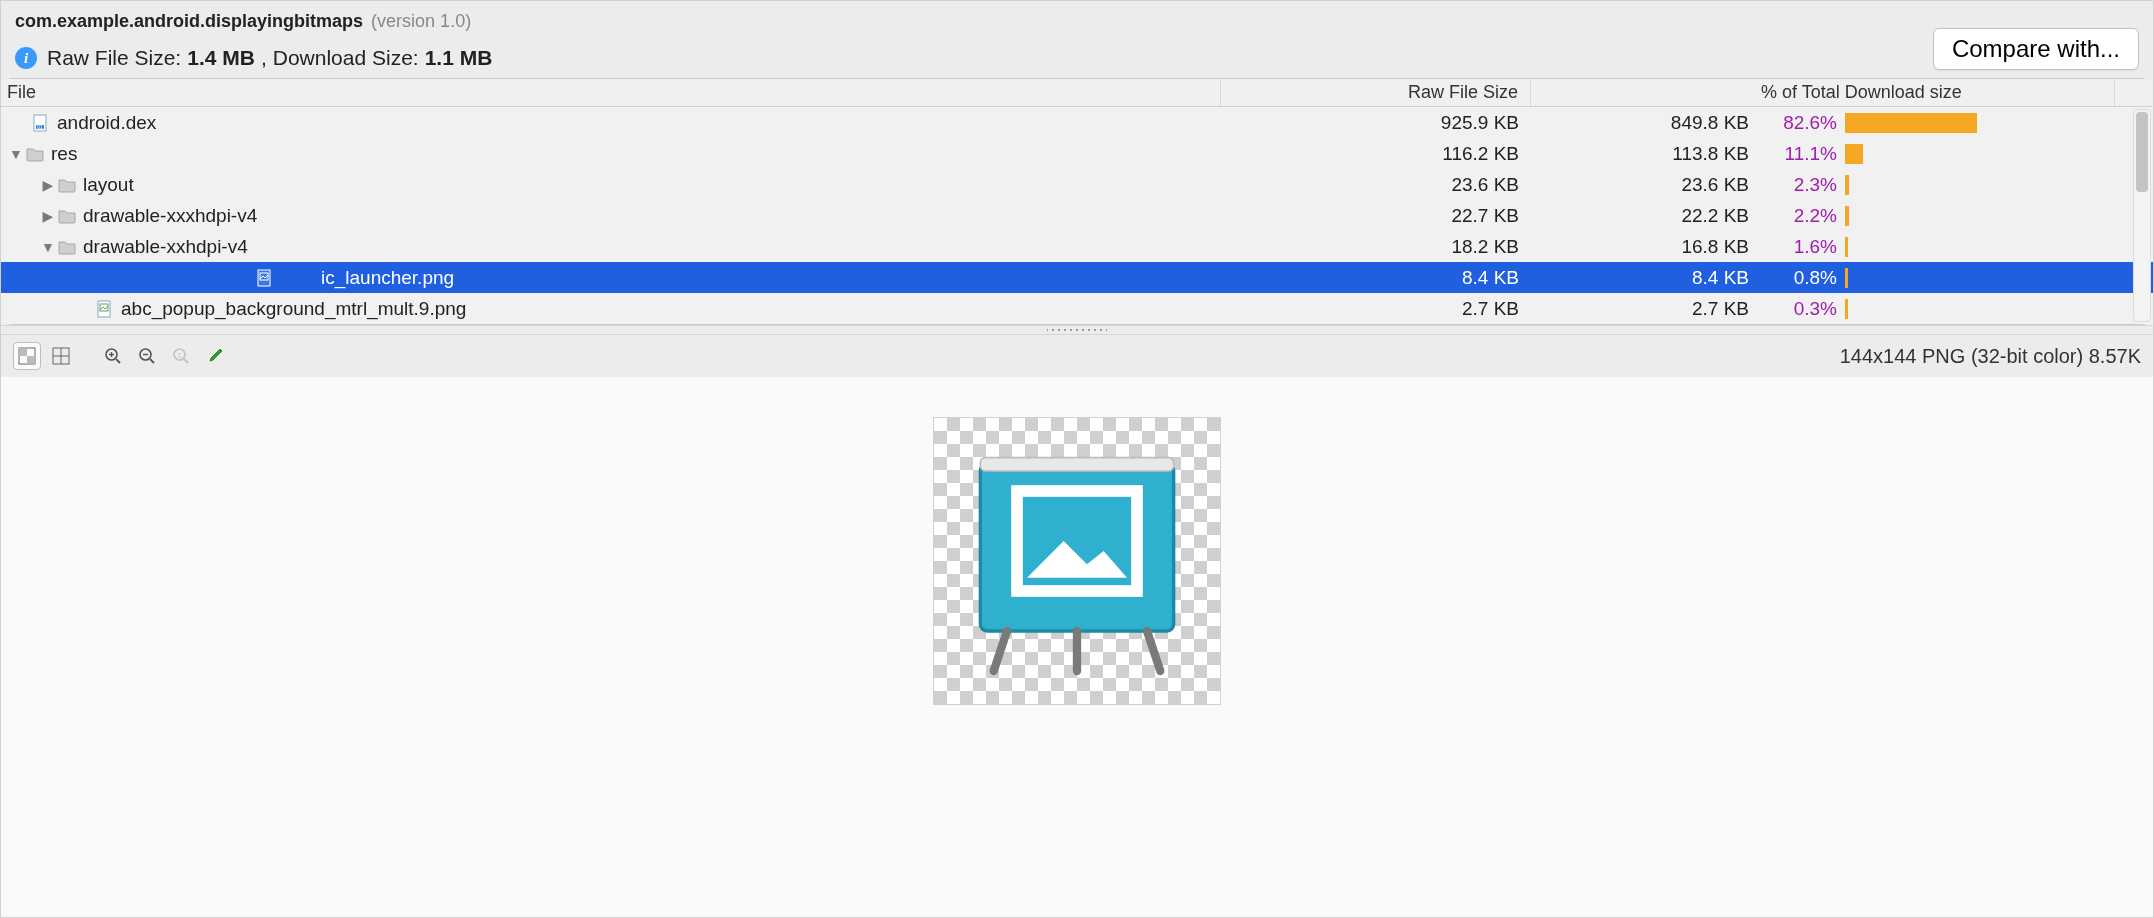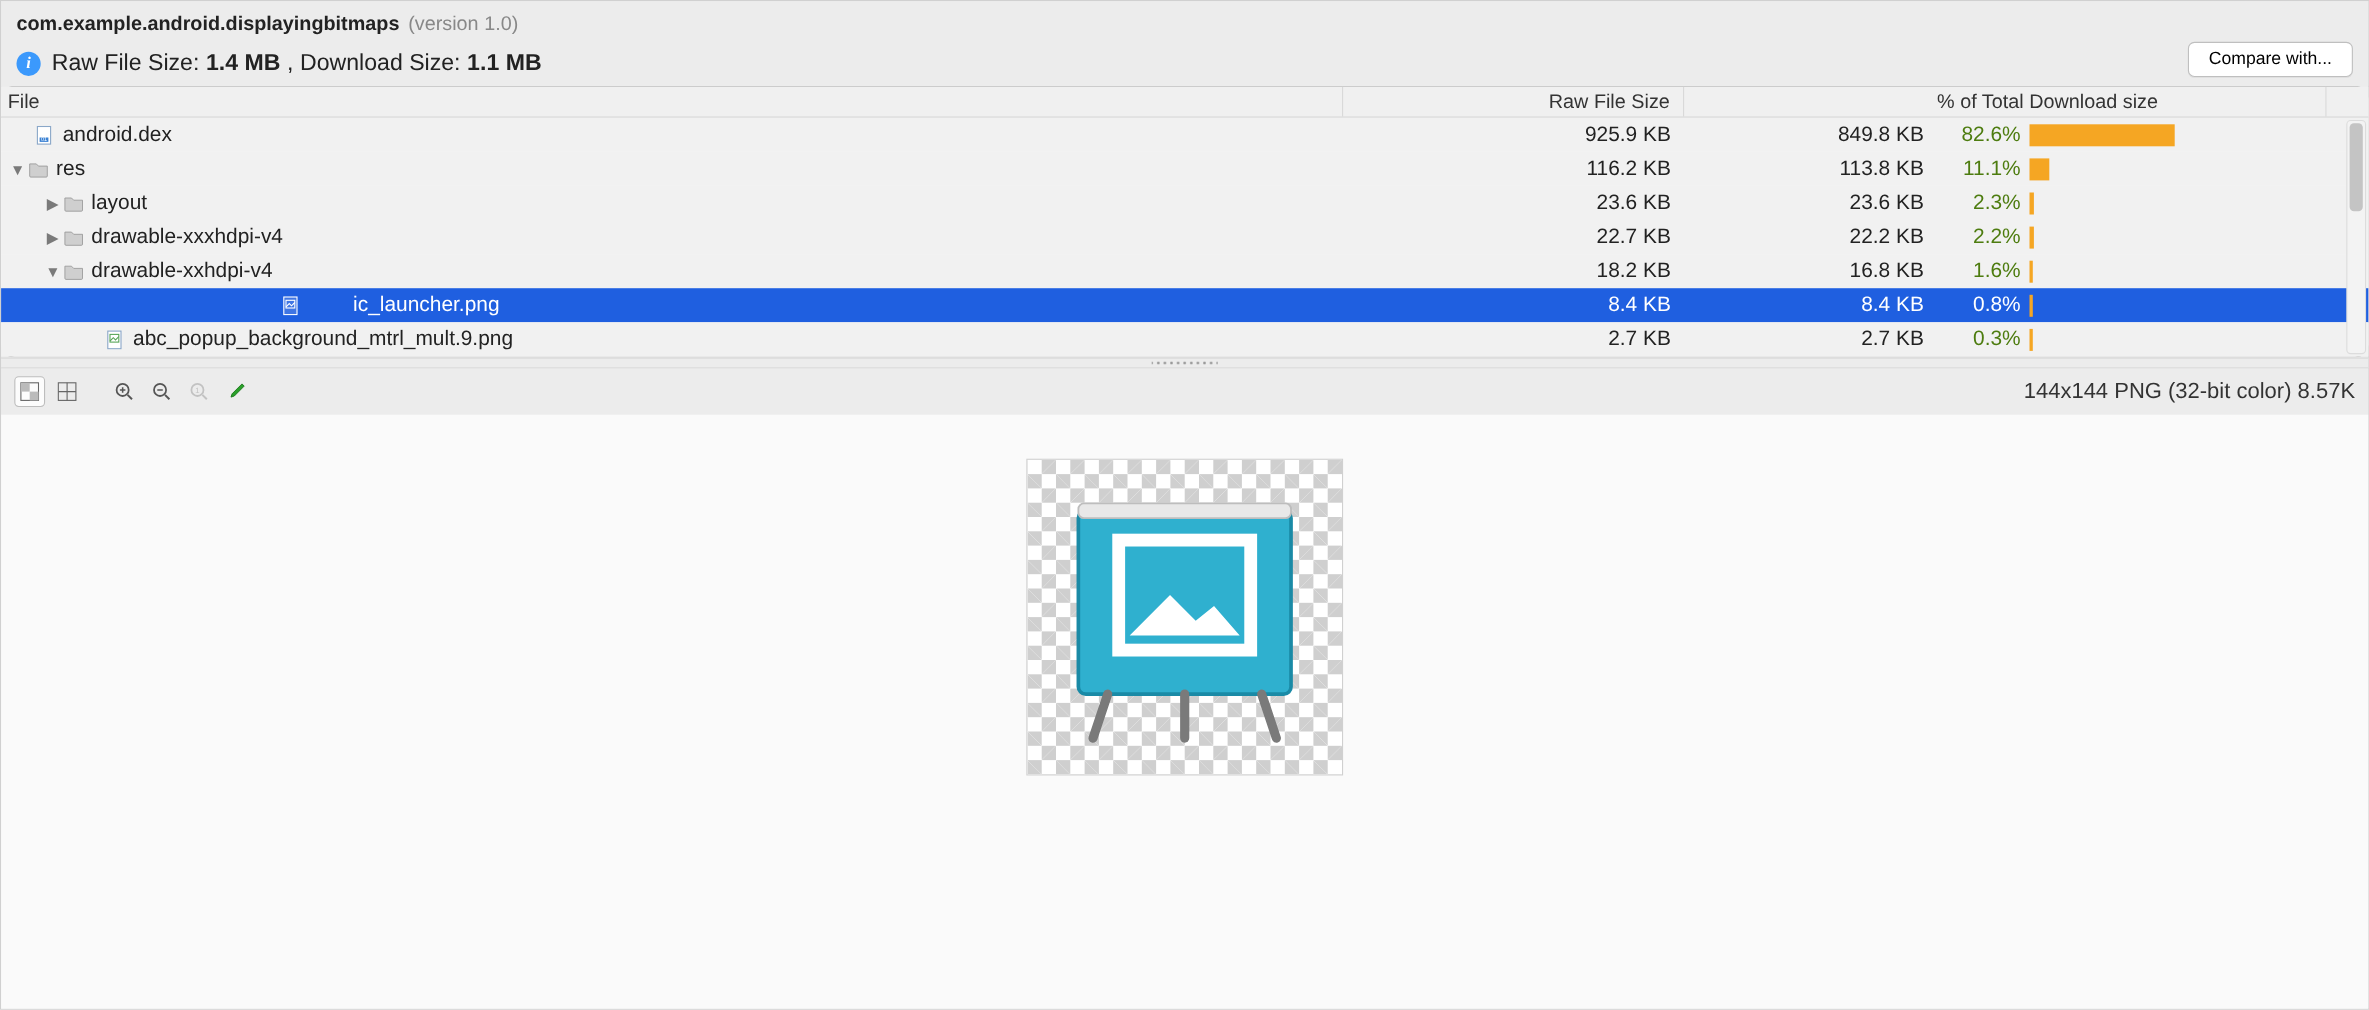--- a/index.html
+++ b/index.html
@@ -7,38 +7,38 @@
   .root{width:2154px;height:918px;display:flex;flex-direction:column;border:1px solid #d0d0d0;background:#ececec;}
   
   .header{padding:10px 14px 8px 14px;background:#ececec;display:flex;align-items:flex-end;}
   .header-left{flex:1;}
   .title-line{display:flex;align-items:baseline;gap:8px;font-size:18px;}
   .title-pkg{font-weight:700;}
   .title-ver{color:#888;font-weight:400;}
   .size-line{display:flex;align-items:center;gap:6px;margin-top:14px;font-size:21px;}
   .info-icon{width:22px;height:22px;border-radius:50%;background:#3b99fc;color:#fff;display:inline-flex;align-items:center;justify-content:center;font-family:Georgia,serif;font-style:italic;font-weight:bold;font-size:15px;margin-right:4px;}
   .size-line .bold{font-weight:700;}
-  .compare-btn{background:#fff;border:1px solid #bfbfbf;border-radius:6px;padding:6px 18px;font-size:16px;cursor:pointer;box-shadow:0 1px 0 rgba(0,0,0,.05);}
+  .compare-btn{background:#fff;border:1px solid #bfbfbf;border-radius:6px;padding:6px 18px;font-size:24px;cursor:pointer;box-shadow:0 1px 0 rgba(0,0,0,.05);}
   
   .table-wrap{border-top:1px solid #c8c8c8;border-bottom:1px solid #c8c8c8;background:#fff;position:relative;border-radius:12px;}
   .thead{display:flex;background:#f0f0f0;border-bottom:1px solid #d0d0d0;font-size:18px;color:#333;height:28px;}
   .th{display:flex;align-items:center;border-right:1px solid #d9d9d9;white-space:nowrap;overflow:hidden;}
   .col-file{width:1220px;padding-left:6px;}
   .col-raw{width:310px;justify-content:flex-end;padding-right:12px;}
   .col-dl{width:230px;justify-content:flex-end;padding-right:6px;}
   .col-pct{width:84px;justify-content:flex-end;padding-right:6px;}
   .col-bar{width:270px;padding-left:6px;}
   .th.col-dl{justify-content:flex-end;margin-top:48px;}
   .th.col-pct{justify-content:flex-start;white-space:nowrap;overflow:visible;}
   .tbody{}
   .row{display:flex;align-items:center;height:31px;font-size:19px;background:#f1f1f1;}
   .row.selected{background:#1f5fe0;color:#fff;}
   .cell{display:flex;align-items:center;}
   .cell.col-raw,.cell.col-dl{justify-content:flex-end;padding-right:12px;}
-  .cell.col-pct{justify-content:flex-end;padding-right:8px;color:#4d7c0f;}
+  .cell.col-pct{justify-content:flex-end;padding-right:8px;color:#a21caf;}
   .row.selected .cell.col-pct{color:#fff;}
   .cell.col-bar{padding-left:0;}
   .bar-track{width:160px;height:20px;position:relative;}
   .bar-fill{height:100%;background:#f5a623;}
   .indent{display:inline-block;width:32px;height:1px;}
   .twist{width:18px;text-align:center;color:#7a7a7a;font-size:14px;user-select:none;display:inline-block;}
   .twist.empty{visibility:hidden;}
   .icon{width:20px;height:20px;margin-right:6px;display:inline-flex;align-items:center;justify-content:center;}
   .icon svg{display:block;}
   .name{white-space:nowrap;}

